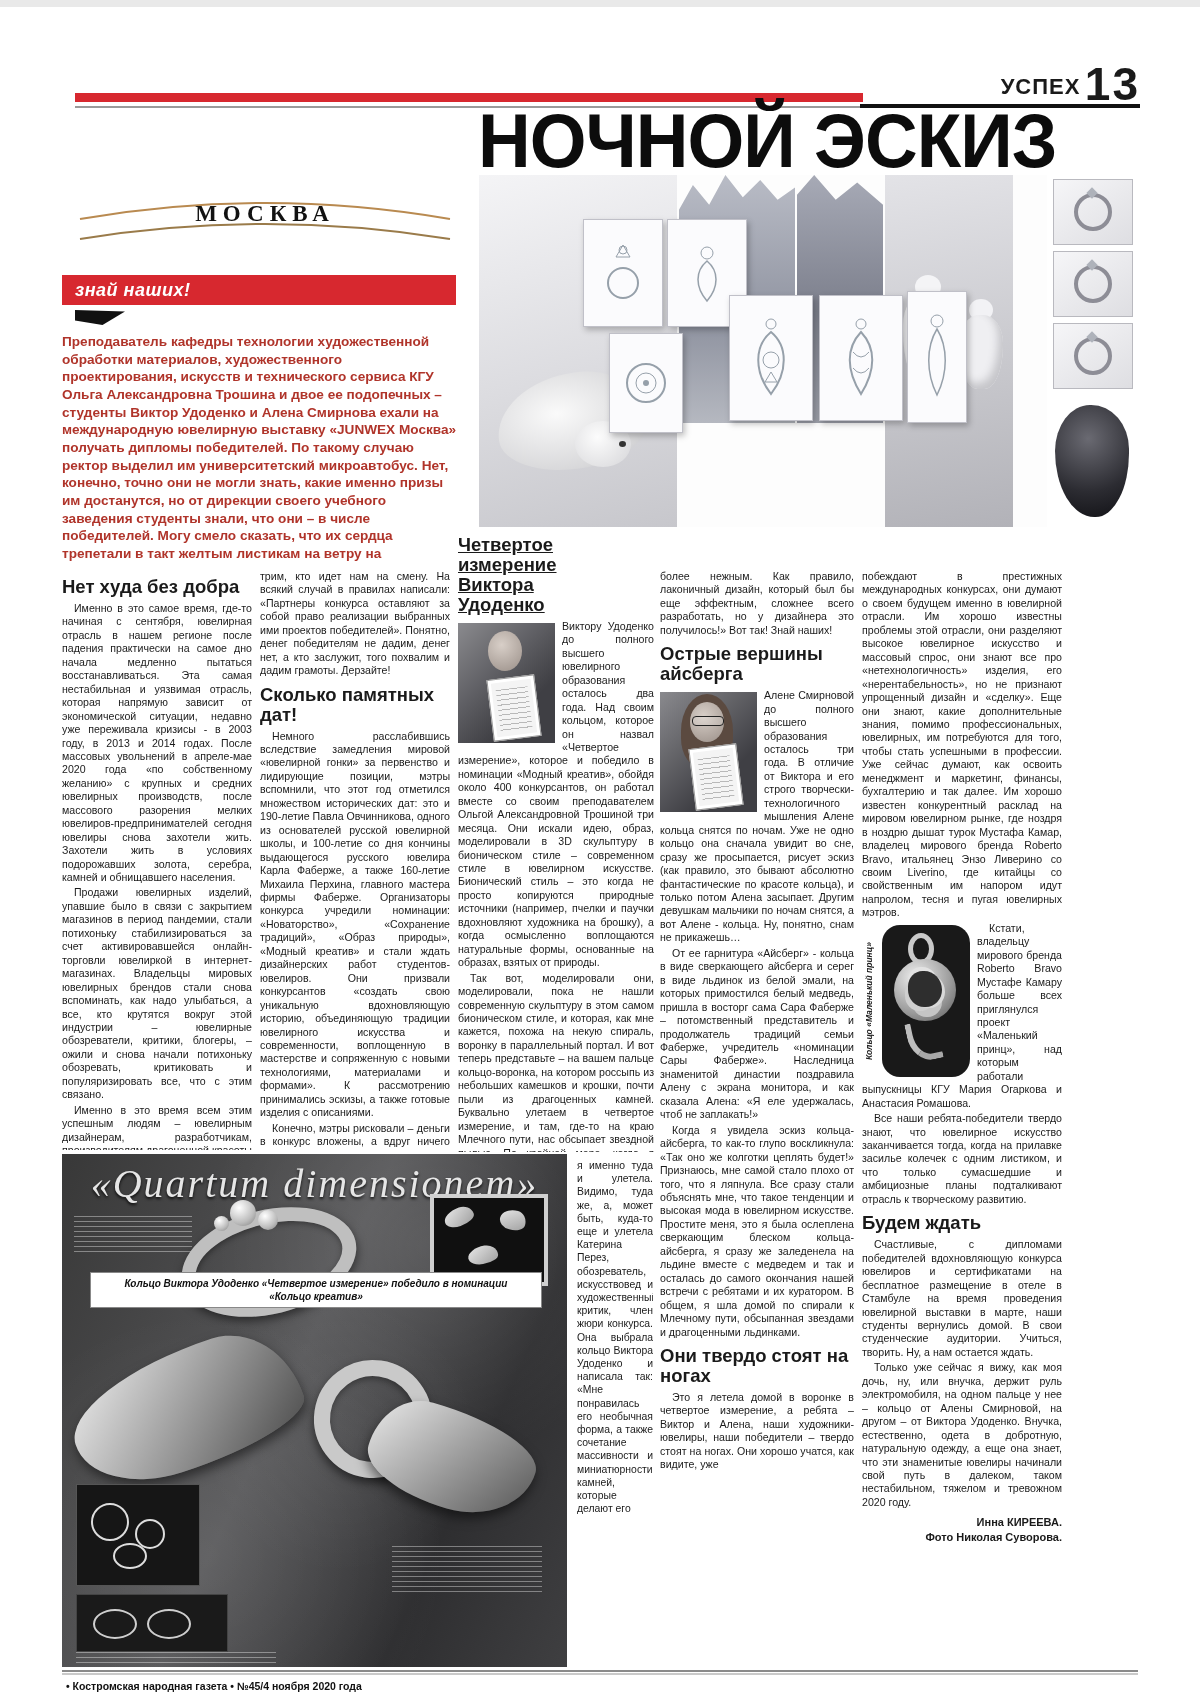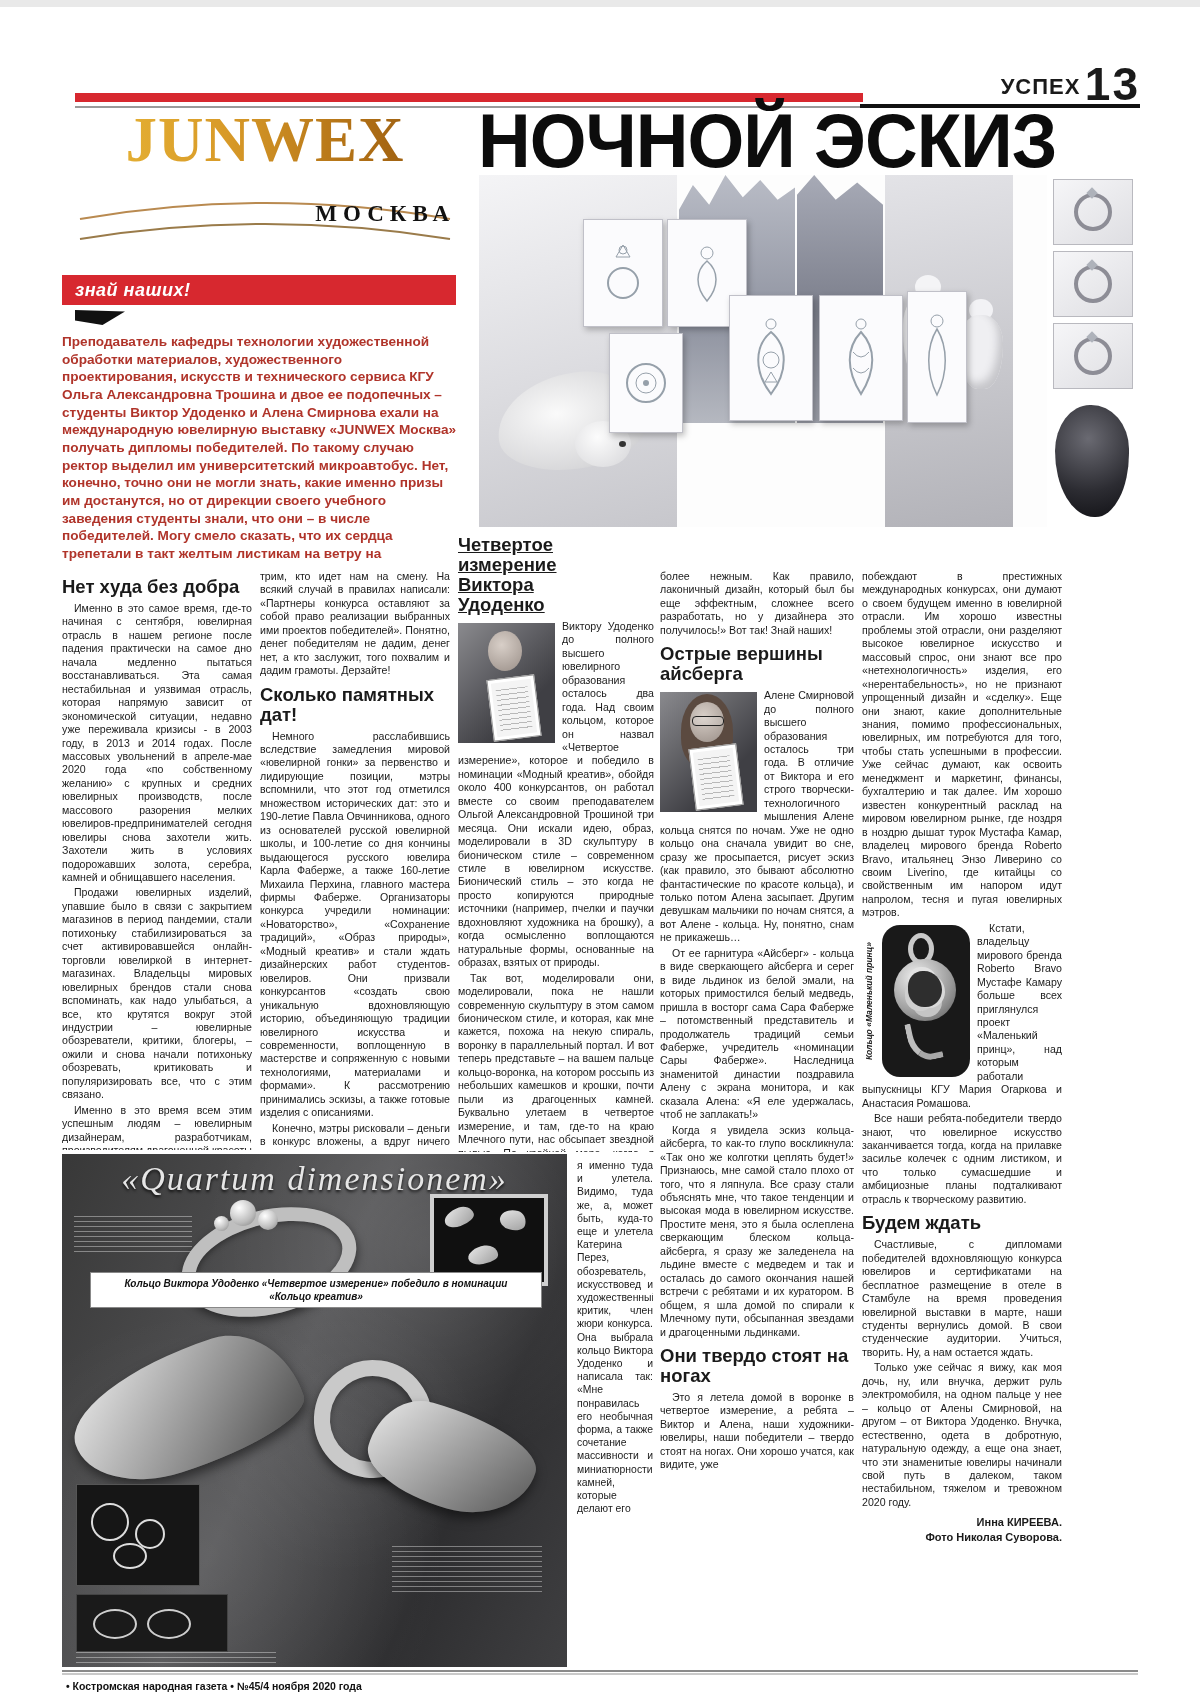--- a/index.html
+++ b/index.html
@@ -15,21 +15,21 @@
   .uspekh .usp{font-size:22px;font-weight:900;letter-spacing:1px;vertical-align:baseline;}
   .uspekh .num{font-size:46px;font-weight:900;letter-spacing:2px;vertical-align:-6px;}
 
   
   .logo-block{left:75px;top:102px;width:380px;height:162px;}
   .junwex-text{width:100%;text-align:center;font-family:"Liberation Serif",serif;
     font-weight:bold;font-size:63px;letter-spacing:1px;line-height:1;
     background:linear-gradient(90deg,#e9b838 0%,#d89a28 40%,#b06f15 75%,#8f5510 100%);
     -webkit-background-clip:text;background-clip:text;color:transparent;}
   .logo-arcs{position:absolute;left:0;top:72px;}
-  .moscow{position:absolute;left:0;top:92px;width:100%;text-align:right;
+  .moscow{position:absolute;left:0;top:92px;width:100%;text-align:center;
     font-family:"Liberation Serif",serif;font-weight:bold;font-size:23px;letter-spacing:6px;color:#111;}
 
   .banner{left:62px;top:268px;width:394px;height:30px;background:#d7282f;color:#fff;
     font-weight:bold;font-size:18px;line-height:30px;padding-left:13px;box-sizing:border-box;
     font-style:italic;letter-spacing:.5px;}
   .banner-arrow{left:75px;top:303px;width:50px;height:15px;background:#111;
     clip-path:polygon(0 0,100% 10%,55% 100%,0 70%);}
 
   .intro{left:62px;top:326px;width:396px;height:232px;color:#b0342a;font-weight:bold;
     font-size:13.6px;line-height:1.3;text-align:left;overflow:hidden;}
@@ -123,21 +123,21 @@
   .byline{text-align:right;font-weight:bold;font-size:11px;margin-top:6px;line-height:1.35;}
 
   
   .bfig{left:62px;top:1147px;width:505px;height:513px;overflow:hidden;
     background:
       radial-gradient(circle at 72% 18%,rgba(255,255,255,.10),transparent 40%),
       radial-gradient(circle at 28% 78%,rgba(255,255,255,.08),transparent 45%),
       radial-gradient(circle at 55% 55%,rgba(255,255,255,.05),transparent 35%),
       linear-gradient(115deg,#383838,#565658 45%,#2e2e30 75%,#3f3f41);}
   .bi-title{position:absolute;left:0;top:6px;width:100%;text-align:center;
-    font-family:"Liberation Serif",serif;font-style:italic;font-size:34px;color:#e6e6e6;
+    font-family:"Liberation Serif",serif;font-style:italic;font-size:40px;color:#e6e6e6;
     letter-spacing:2px;text-shadow:0 2px 3px rgba(0,0,0,.8);}
   .bi-ring1{position:absolute;left:118px;top:56px;width:150px;height:76px;border:14px solid #bfbfbf;
     border-radius:50%;transform:rotate(-14deg);
     box-shadow:0 4px 10px rgba(0,0,0,.5),inset 0 2px 6px rgba(0,0,0,.4);}
   .pearl{position:absolute;border-radius:50%;
     background:radial-gradient(circle at 35% 30%,#fff,#bdbdbd 60%,#7e7e7e);}
   .bi-frame{position:absolute;left:368px;top:40px;width:110px;height:84px;border:4px solid #d0d0d0;
     background:#101010;}
   .blob{position:absolute;background:linear-gradient(145deg,#e8e8e8,#9f9f9f);
     border-radius:60% 40% 55% 45%/55% 60% 40% 45%;}
@@ -170,21 +170,20 @@
 
   <div class="abs rule-red"></div>
   <div class="abs rule-gray"></div>
   <div class="abs rule-black"></div>
   <div class="abs uspekh">
     <span class="usp">УСПЕХ</span>
     <span class="num">13</span>
   </div>
 
   <div class="abs logo-block">
-    <div class="junwex-text">JUNWEX</div>
     <svg class="logo-arcs" width="380" height="60">
       <path d="M5,38 Q190,6 375,38" fill="none" stroke="#b98a50" stroke-width="2"></path>
       <path d="M5,58 Q190,28 375,58" fill="none" stroke="#9a7b4a" stroke-width="2"></path>
     </svg>
     <div class="moscow">МОСКВА</div>
   </div>
 
   <div class="abs banner">знай наших!</div>
   <div class="abs banner-arrow"></div>
 

